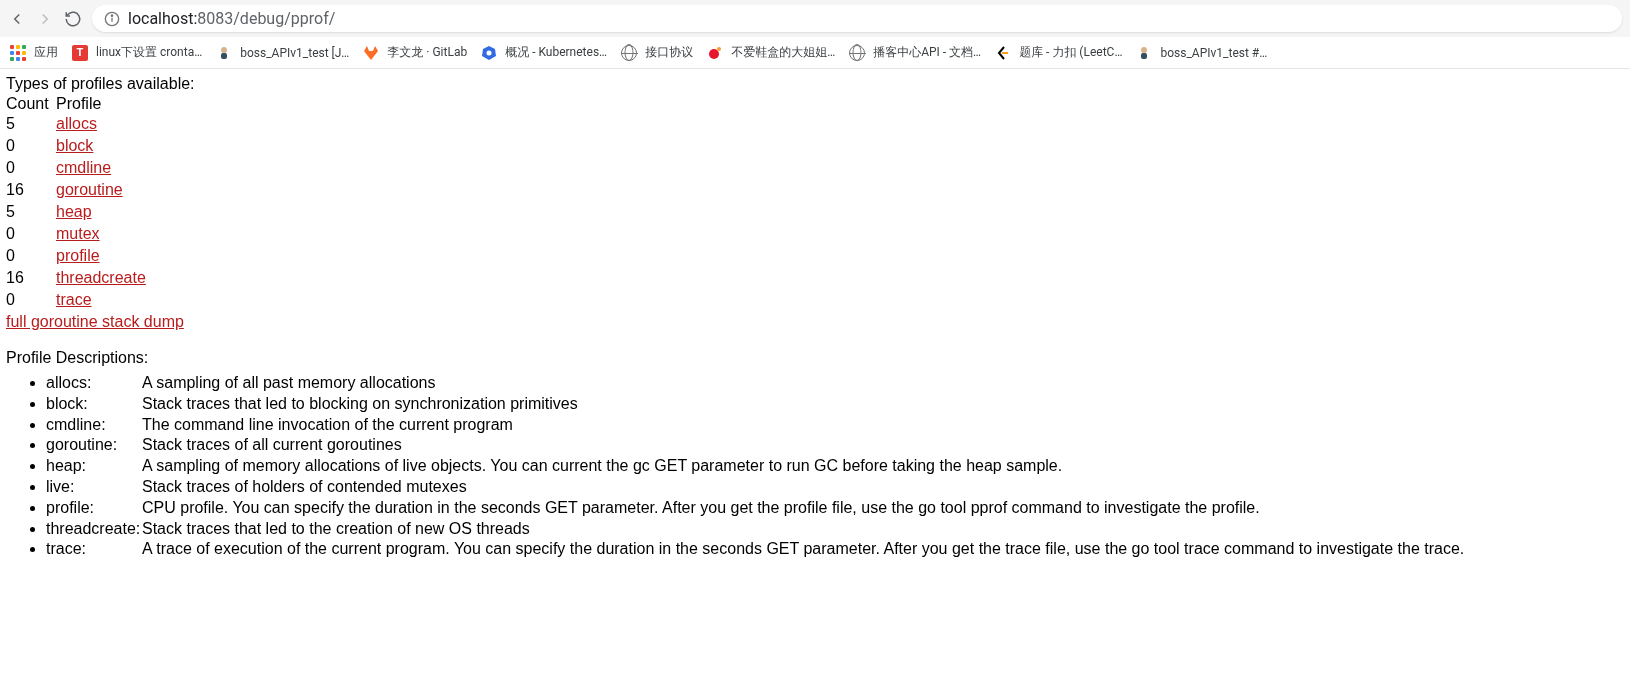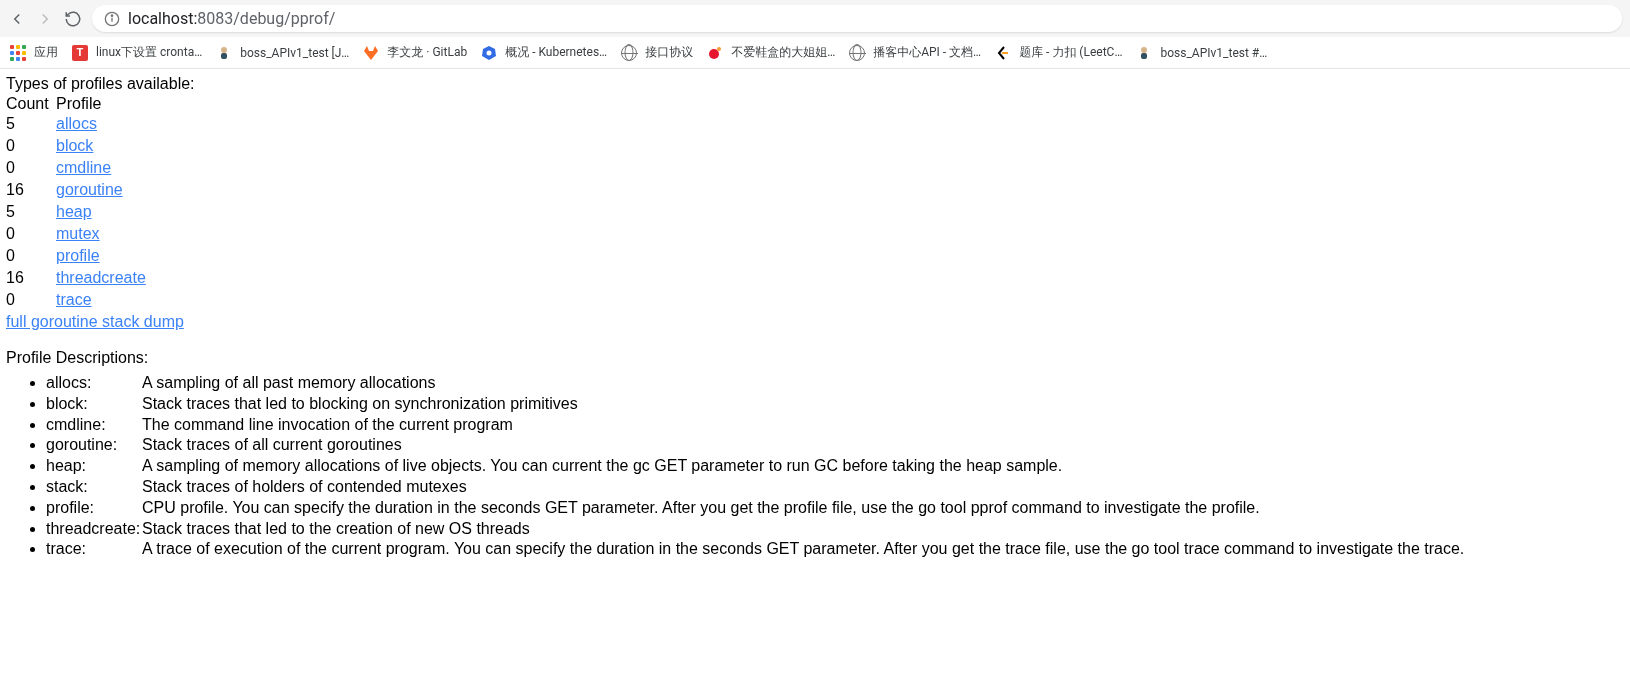--- a/index.html
+++ b/index.html
@@ -30,21 +30,21 @@
     .globe-icon::after{content:""; position:absolute; left:-1.5px; right:-1.5px; top:50%; height:0; border-top:1.5px solid #757575;}
     
     
     .page { padding: 6px 6px; font-family: Arial, Helvetica, sans-serif; font-size: 16px; color:#000;}
     .page-title { font-size: 16px; margin-bottom: 18px; }
     .section-title { font-size: 16px; margin-bottom: 2px; }
     .profile-table { border-collapse: collapse; margin-bottom: 2px; }
     .profile-table td { padding: 2px 6px 2px 0; vertical-align: top; }
     .profile-table .count-col { min-width: 50px; }
     .profile-table th { text-align:left; font-weight:normal; padding-right: 6px;}
-    .link { color: #3b82f6; text-decoration: underline; cursor: pointer; }
+    .link { color: #b91c1c; text-decoration: underline; cursor: pointer; }
     .dump-link { display:inline-block; margin-bottom: 18px;}
     .desc-title { font-size: 16px; margin-bottom: 6px; }
     .desc-list { list-style: disc; padding-left: 40px; }
     .desc-list li { line-height: 1.3; }
     .desc-row { display:flex; }
     .desc-name { min-width: 96px; }
     .desc-text { flex:1; }
   </style>
 </head>
 <body>
@@ -244,21 +244,21 @@
         </div>
       </li>
       <li>
         <div class="desc-row">
           <span class="desc-name">heap:</span>
           <span class="desc-text">A sampling of memory allocations of live objects. You can current the gc GET parameter to run GC before taking the heap sample.</span>
         </div>
       </li>
       <li>
         <div class="desc-row">
-          <span class="desc-name">stack:</span>
+          <span class="desc-name">live:</span>
           <span class="desc-text">Stack traces of holders of contended mutexes</span>
         </div>
       </li>
       <li>
         <div class="desc-row">
           <span class="desc-name">profile:</span>
           <span class="desc-text">CPU profile. You can specify the duration in the seconds GET parameter. After you get the profile file, use the go tool pprof command to investigate the profile.</span>
         </div>
       </li>
       <li>

